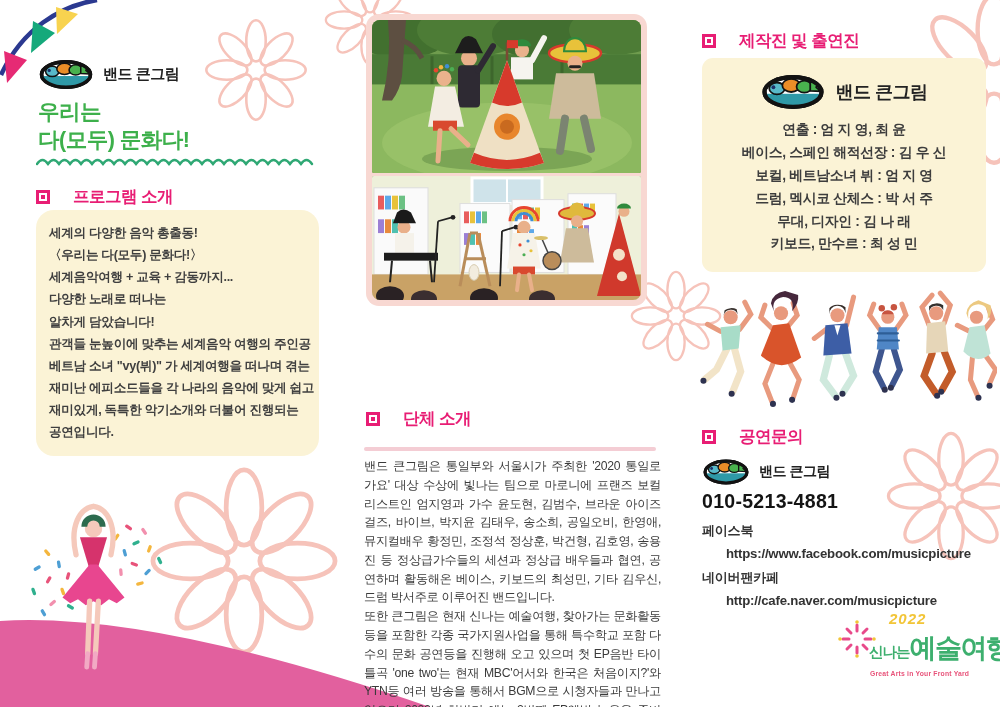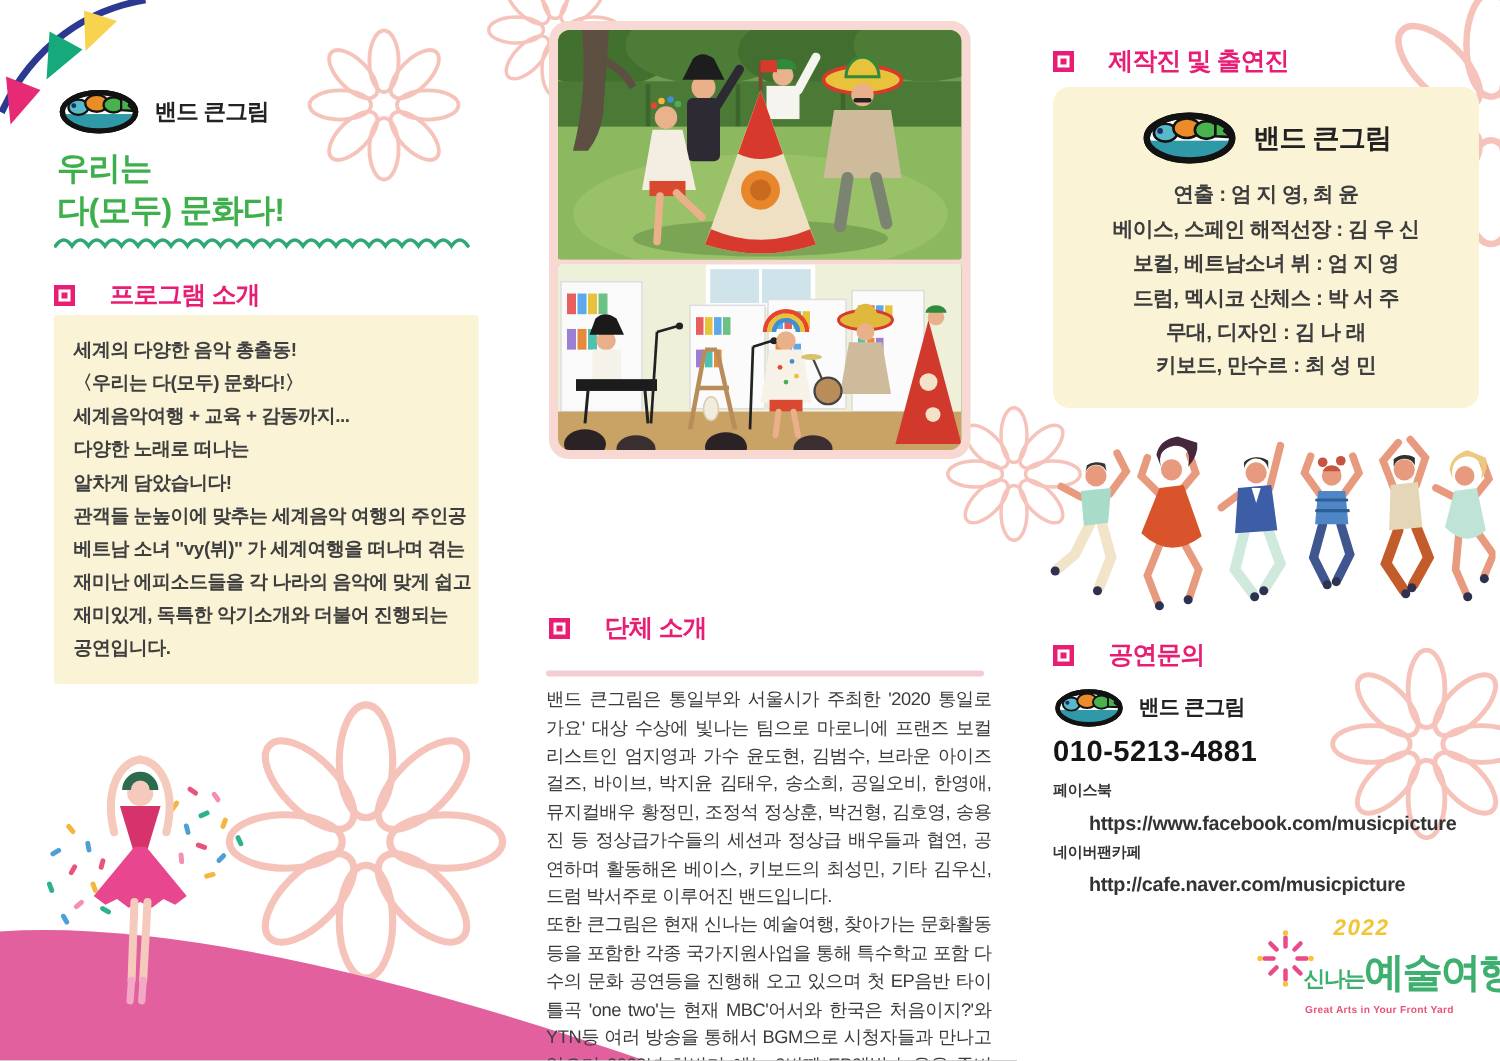--- a/index.html
+++ b/index.html
@@ -29,37 +29,37 @@
   
   .sec-header{display:flex;align-items:center;gap:23px;}
   .bullet{width:14px;height:14px;border:3px solid var(--accent-pink);position:relative;flex:0 0 auto;}
   .bullet::after{content:"";position:absolute;inset:2px;background:var(--accent-pink);}
   .sec-title{font-size:16.5px;font-weight:800;color:var(--accent-pink);letter-spacing:-0.5px;white-space:nowrap;}
   
   .logo-row{display:flex;align-items:center;gap:9px;}
   .logo-label{font-weight:800;color:#222;letter-spacing:-0.5px;white-space:nowrap;}
   
   .main-title{font-size:21.5px;line-height:1.28;font-weight:800;color:var(--title-green);letter-spacing:-0.5px;}
-  .prog-box{width:283px;background:var(--box-cream);border-radius:2px;padding:12px 13px;}
+  .prog-box{width:283px;background:var(--box-cream);border-radius:18px;padding:12px 13px;}
   .prog-line{font-size:12.6px;font-weight:600;line-height:1.76;color:#3f3f3f;letter-spacing:-0.3px;white-space:nowrap;}
   
   .photo-frame{width:281px;height:292px;background:var(--frame-pink);border-radius:13px;padding:6px;}
   .photo{width:100%;overflow:hidden;background:#9db77a;}
   .photo svg{display:block;width:100%;height:100%;}
   .photo-top{height:153px;border-radius:8px 8px 2px 2px;}
   .photo-bottom{height:124px;margin-top:3px;border-radius:2px 2px 8px 8px;}
   .about-bar{width:292px;height:4px;border-radius:2px;background:#f4cdd4;}
   .about-text{width:297px;font-size:12.2px;font-weight:500;line-height:1.54;
     color:var(--body-text);text-align:justify;word-break:break-all;letter-spacing:-0.3px;}
   
   .credits-box{width:284px;height:214px;background:var(--box-cream);border-radius:11px;
     display:flex;flex-direction:column;align-items:center;padding-top:15px;}
   .credit-line{font-size:13.8px;font-weight:700;line-height:1.66;color:#3d3d3d;text-align:center;letter-spacing:-0.3px;white-space:nowrap;}
   .phone{font-size:19.5px;font-weight:800;color:#141414;letter-spacing:0.3px;}
-  .contact-line{font-size:10px;font-weight:700;line-height:1.78;color:#333;letter-spacing:-0.2px;white-space:nowrap;}
+  .contact-line{font-size:13px;font-weight:700;line-height:1.78;color:#333;letter-spacing:-0.2px;white-space:nowrap;}
   .contact-url{font-weight:600;font-size:13.2px;margin-left:24px;}
   
   .festival{width:158px;height:90px;}
   .festival .year{position:absolute;left:53px;top:0px;font-size:15px;font-style:italic;font-weight:900;color:var(--festival-gold);letter-spacing:1px;text-align:right;}
   .festival .main-line{position:absolute;left:33px;top:20px;white-space:nowrap;}
   .festival .word-small{font-size:14.5px;font-weight:800;color:var(--festival-green);letter-spacing:-1px;}
   .festival .word-big{font-size:27px;font-weight:900;color:var(--festival-green);letter-spacing:-1.5px;}
   .festival .subtitle{position:absolute;left:34px;top:60px;font-size:6.8px;font-weight:700;color:var(--festival-pink);letter-spacing:0.2px;white-space:nowrap;}
 </style>
 </head>

